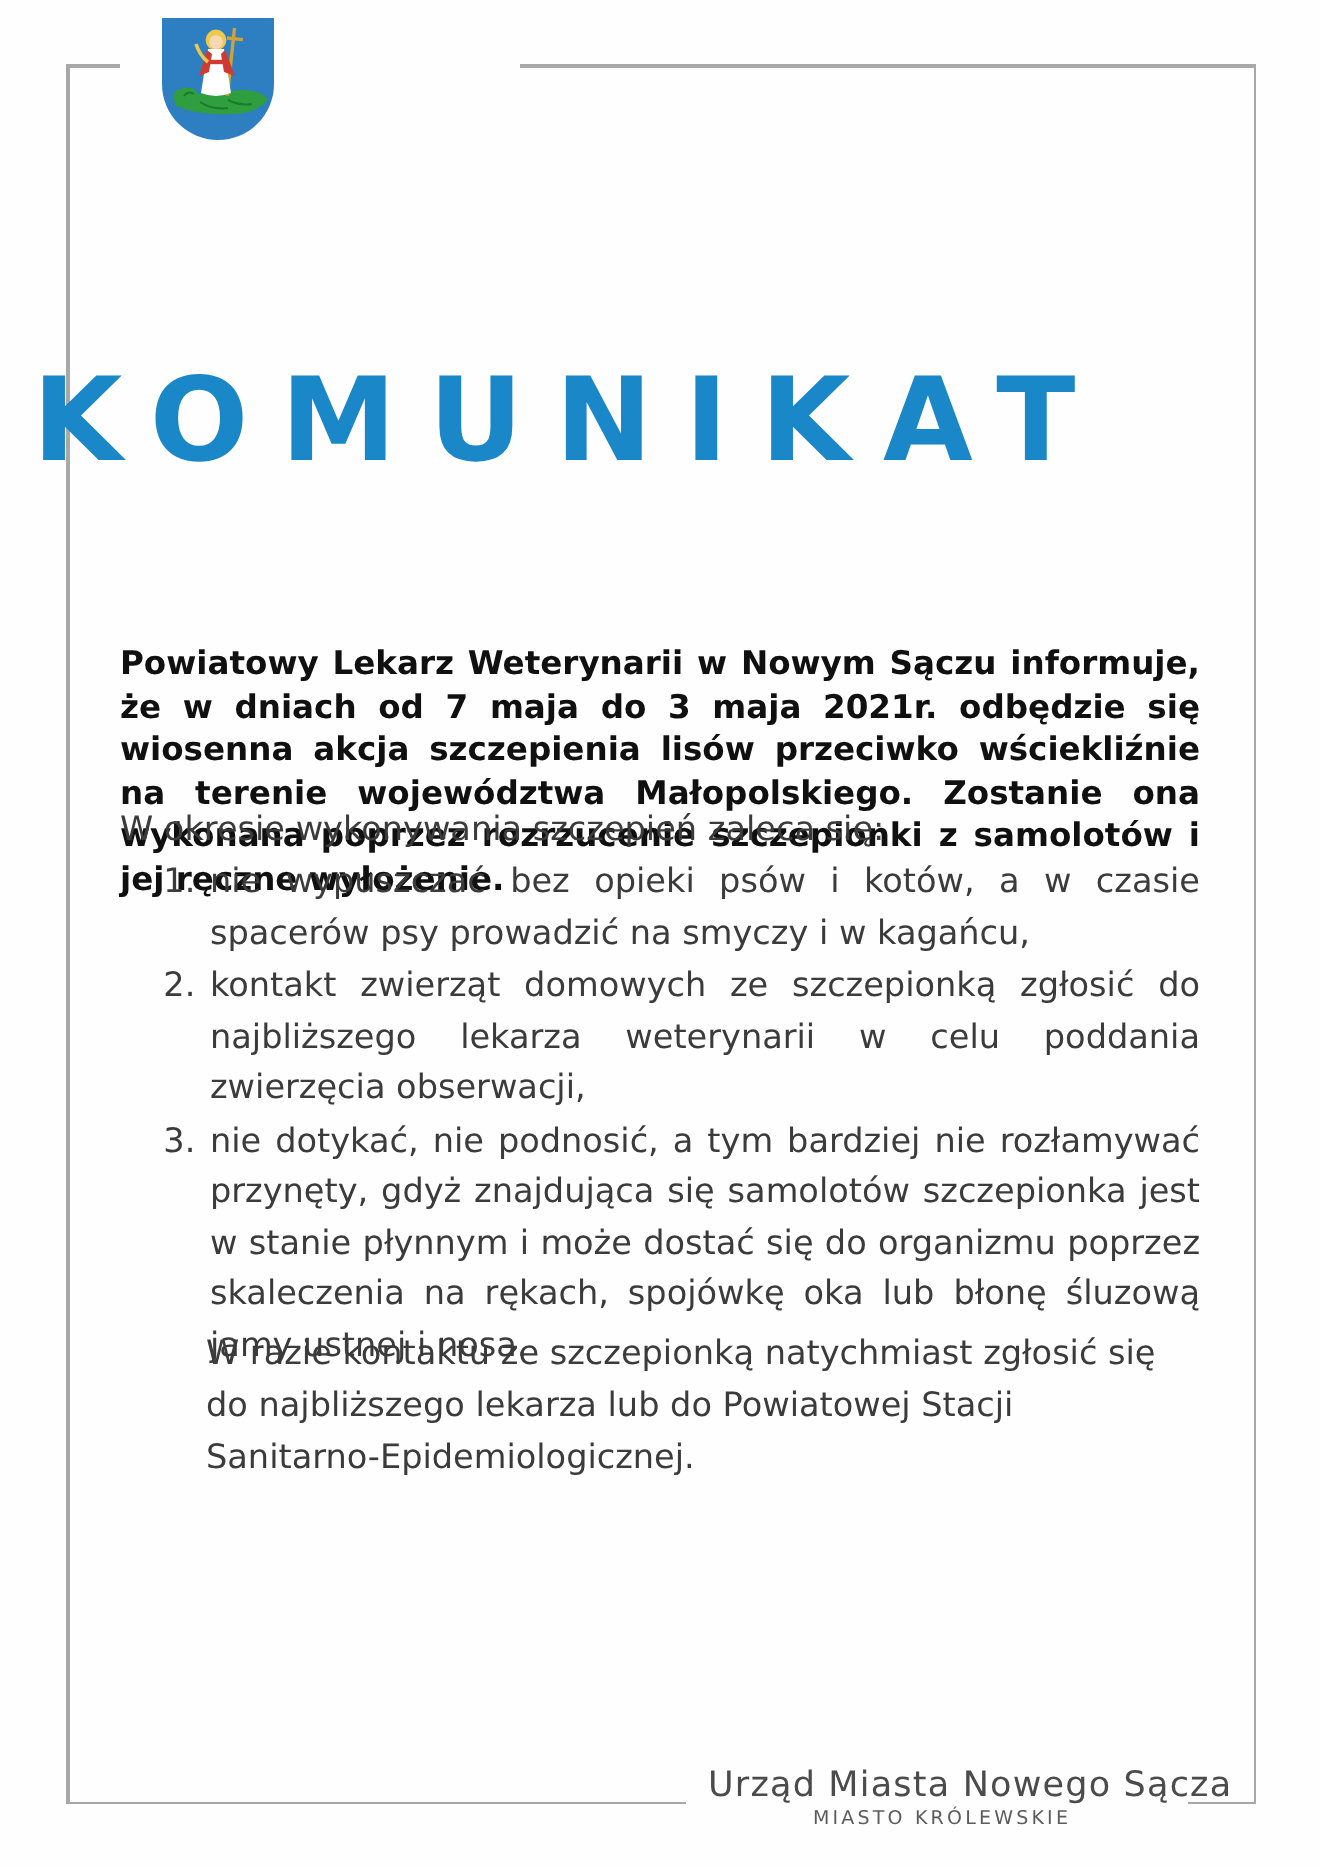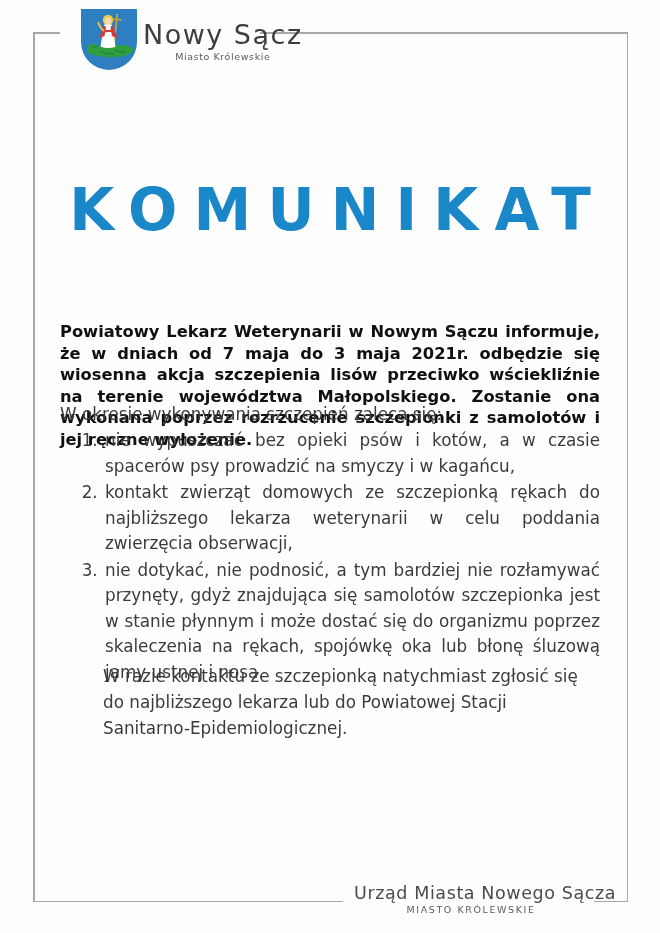--- a/index.html
+++ b/index.html
@@ -31,21 +31,21 @@
     font-size: 27px; font-weight: 400; color: #3e3e3e;
     letter-spacing: 1.5px; line-height: 1.1; white-space: nowrap;
   }
   .city-sub {
     font-size: 9.5px; color: #5a5a5a; letter-spacing: 0.6px; margin-top: 1px;
   }
 
   
   .doc-title {
     position: absolute; left: 0; right: 0; top: 181px;
-    text-align: center; text-indent: 0.28em;
+    text-indent: 0.28em;
     font-size: 58px; font-weight: 700; letter-spacing: 0.28em;
     color: #1a87c8; line-height: 1; white-space: nowrap;
   }
   .doc-subtitle {
     position: absolute; left: 0; right: 0; top: 257px;
     text-align: center;
     font-size: 21.5px; font-weight: 700; letter-spacing: 0.4px;
     color: #1c1c1c; white-space: nowrap;
   }
 
@@ -108,32 +108,28 @@
 
     <circle cx="28" cy="12" r="5.2" fill="#edc84b"></circle>
     <circle cx="28" cy="13" r="3.4" fill="#f6d9b2"></circle>
     <path d="M24 16.5 l8 0 l3.5 22 q-7.5 3 -15 0 z" fill="#ffffff"></path>
     <path d="M23.5 17 l-4 13 l5 -2 l1.5 -9 z" fill="#cf3a33"></path>
     <path d="M32.5 17 l5 13 l-5.5 -2 l-1.5 -9 z" fill="#cf3a33"></path>
     <path d="M25 23 h7" stroke="#cf3a33" stroke-width="2.2"></path>
 
     <path d="M18 14 q2 6 6 9" stroke="#edc84b" stroke-width="1.8" fill="none"></path>
   </svg>
-  <div class="city-block">
-    <div class="city-name">Nowy Sącz</div>
-    <div class="city-sub">Miasto Królewskie</div>
-  </div>
 
   <h1 class="doc-title">KOMUNIKAT</h1>
 
   <p class="lead">Powiatowy Lekarz Weterynarii w Nowym Sączu informuje, że w dniach od 7 maja do 3 maja 2021r. odbędzie się wiosenna akcja szczepienia lisów przeciwko wściekliźnie na terenie województwa Małopolskiego. Zostanie ona wykonana poprzez rozrzucenie szczepionki z samolotów i jej ręczne wyłożenie.</p>
   <p class="list-intro">W okresie wykonywania szczepień zaleca się:</p>
   <ol class="recommendations">
     <li>nie wypuszczać bez opieki psów i kotów, a w czasie spacerów psy prowadzić na smyczy i w kagańcu,</li>
-    <li>kontakt zwierząt domowych ze szczepionką rękach do najbliższego lekarza weterynarii w celu poddania zwierzęcia obserwacji,</li>
+    <li>kontakt zwierząt domowych ze szczepionką zgłosić do najbliższego lekarza weterynarii w celu poddania zwierzęcia obserwacji,</li>
     <li>nie dotykać, nie podnosić, a tym bardziej nie rozłamywać przynęty, gdyż znajdująca się samolotów szczepionka jest w stanie płynnym i może dostać się do organizmu poprzez skaleczenia na rękach, spojówkę oka lub błonę śluzową jamy ustnej i nosa.</li>
   </ol>
   <p class="closing">W razie kontaktu ze szczepionką natychmiast zgłosić się do najbliższego lekarza lub do Powiatowej Stacji Sanitarno-Epidemiologicznej.</p>
 
   <div class="footer-block">
     <div class="footer-office">Urząd Miasta Nowego Sącza</div>
     <div class="footer-sub">MIASTO KRÓLEWSKIE</div>
   </div>
 
 </div>

